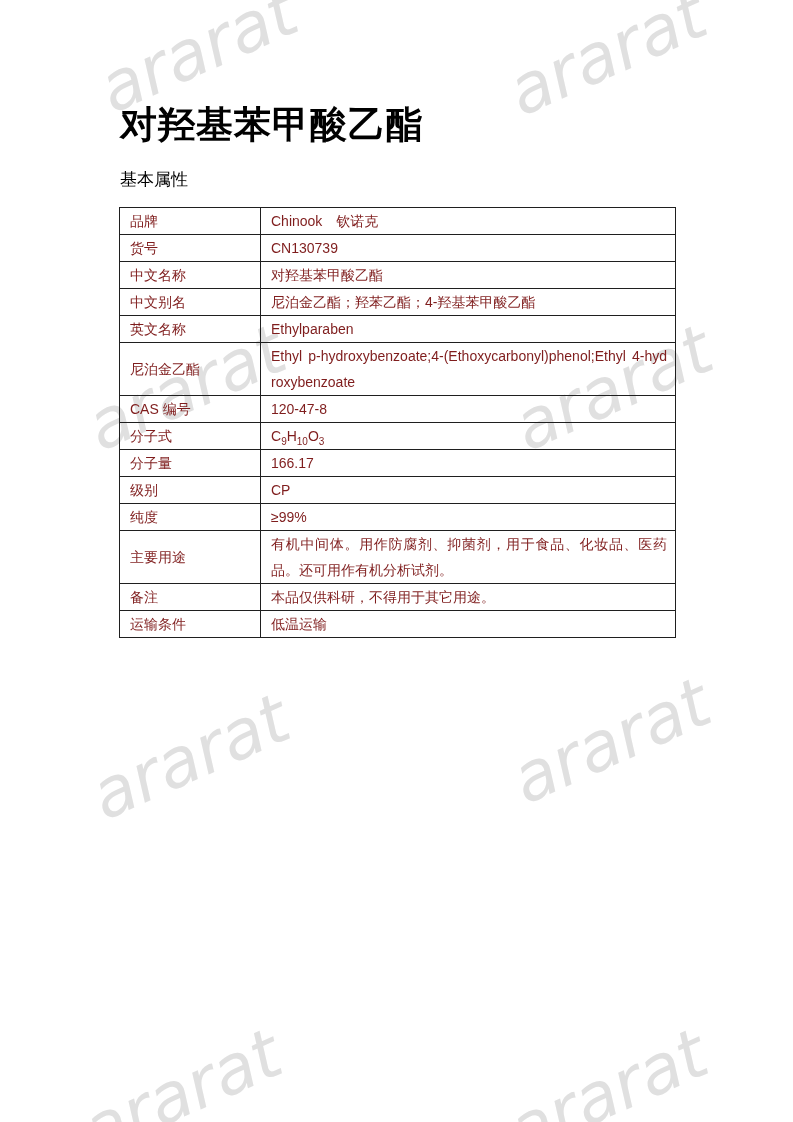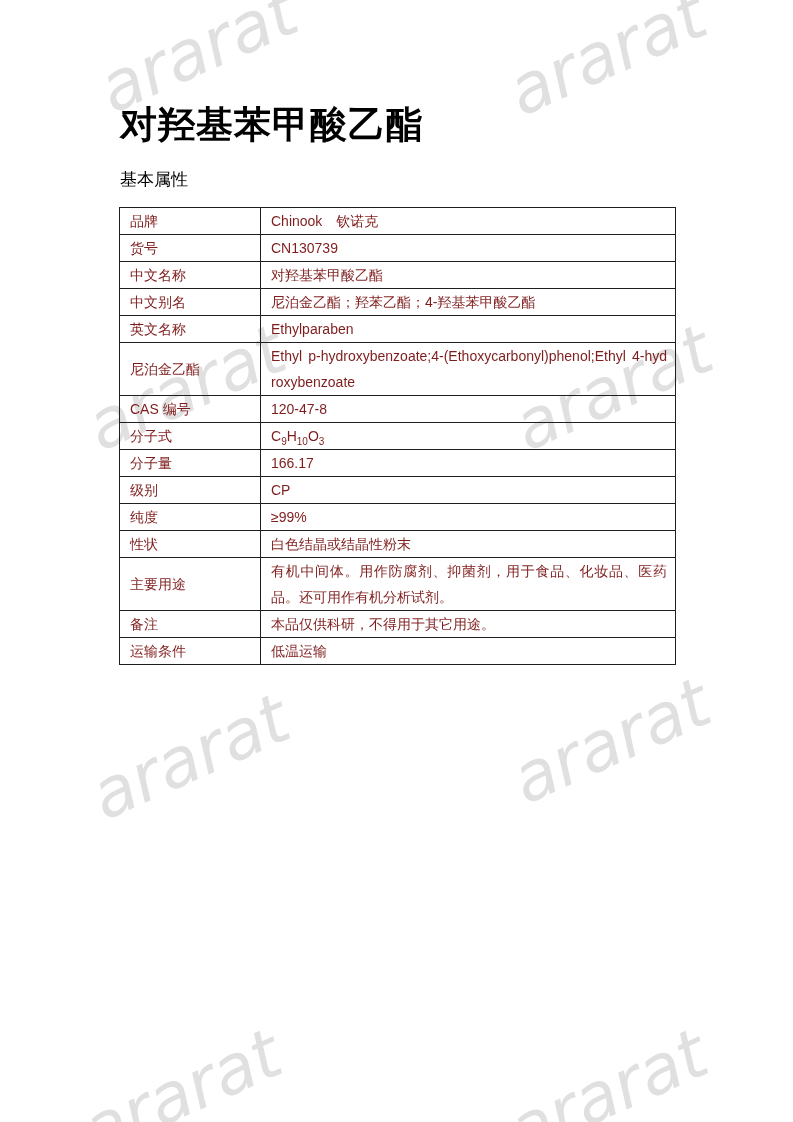--- a/index.html
+++ b/index.html
@@ -146,24 +146,20 @@
   <tr>
     <td class="label">级别</td>
     <td class="value">CP</td>
   </tr>
 
   <tr>
     <td class="label">纯度</td>
     <td class="value">≥99%</td>
   </tr>
 
-  <tr>
-    <td class="label">性状</td>
-    <td class="value">白色结晶或结晶性粉末</td>
-  </tr>
 
   <tr>
     <td class="label">主要用途</td>
     <td class="value">有机中间体。用作防腐剂、抑菌剂，用于食品、化妆品、医药品。还可用作有机分析试剂。</td>
   </tr>
 
 
   <tr>
     <td class="label">备注</td>
     <td class="value">本品仅供科研，不得用于其它用途。</td>

